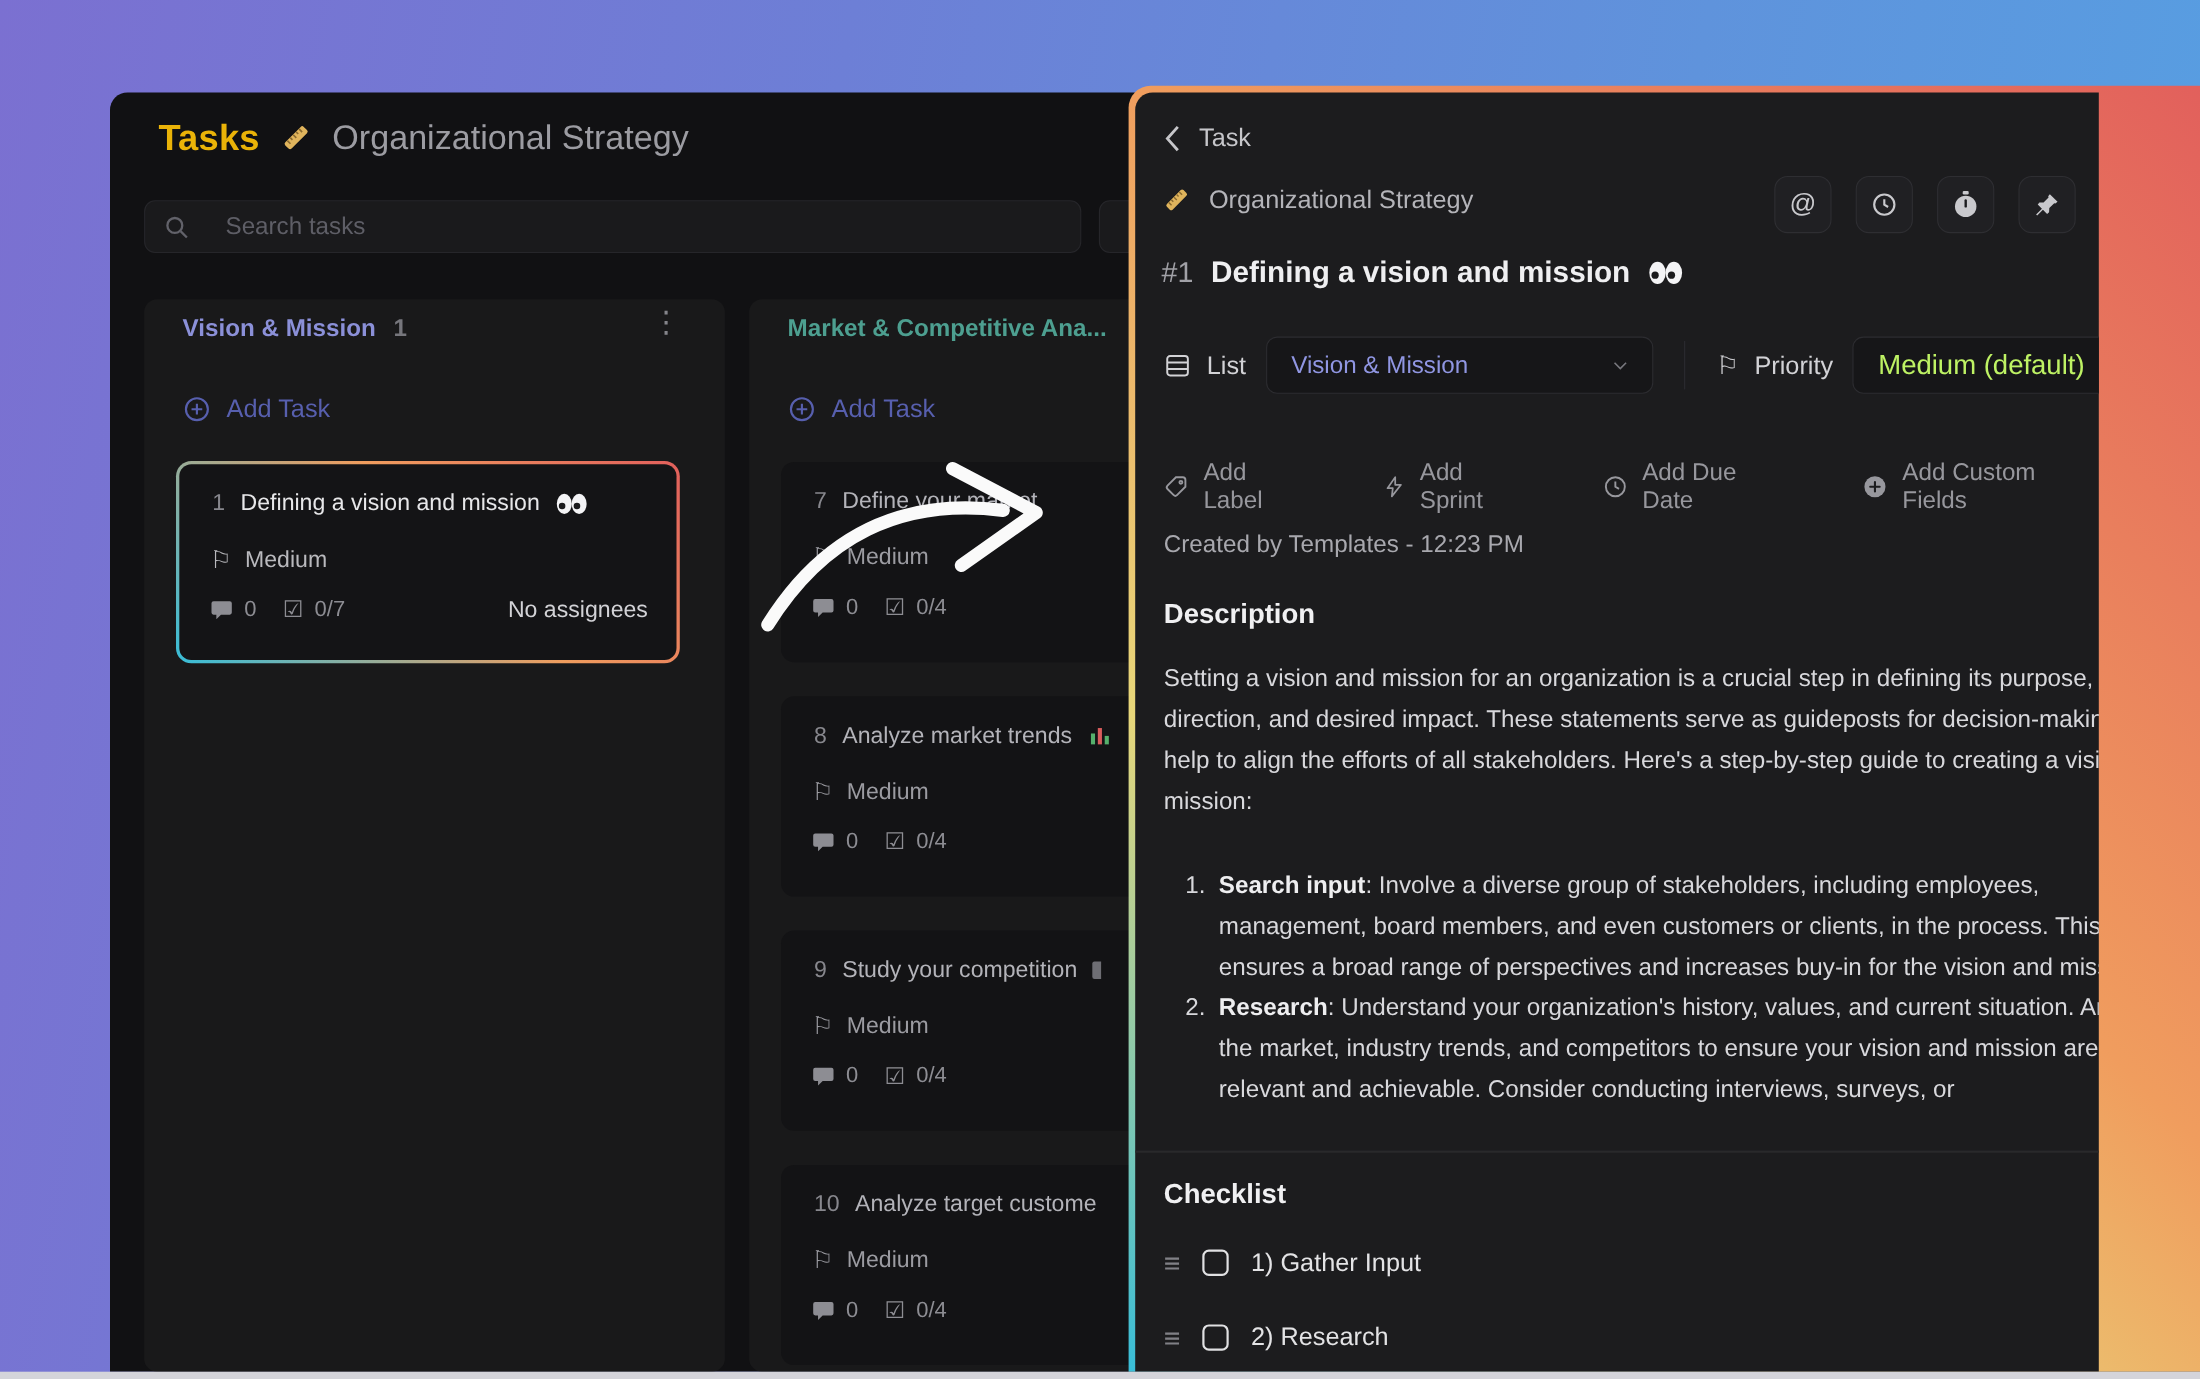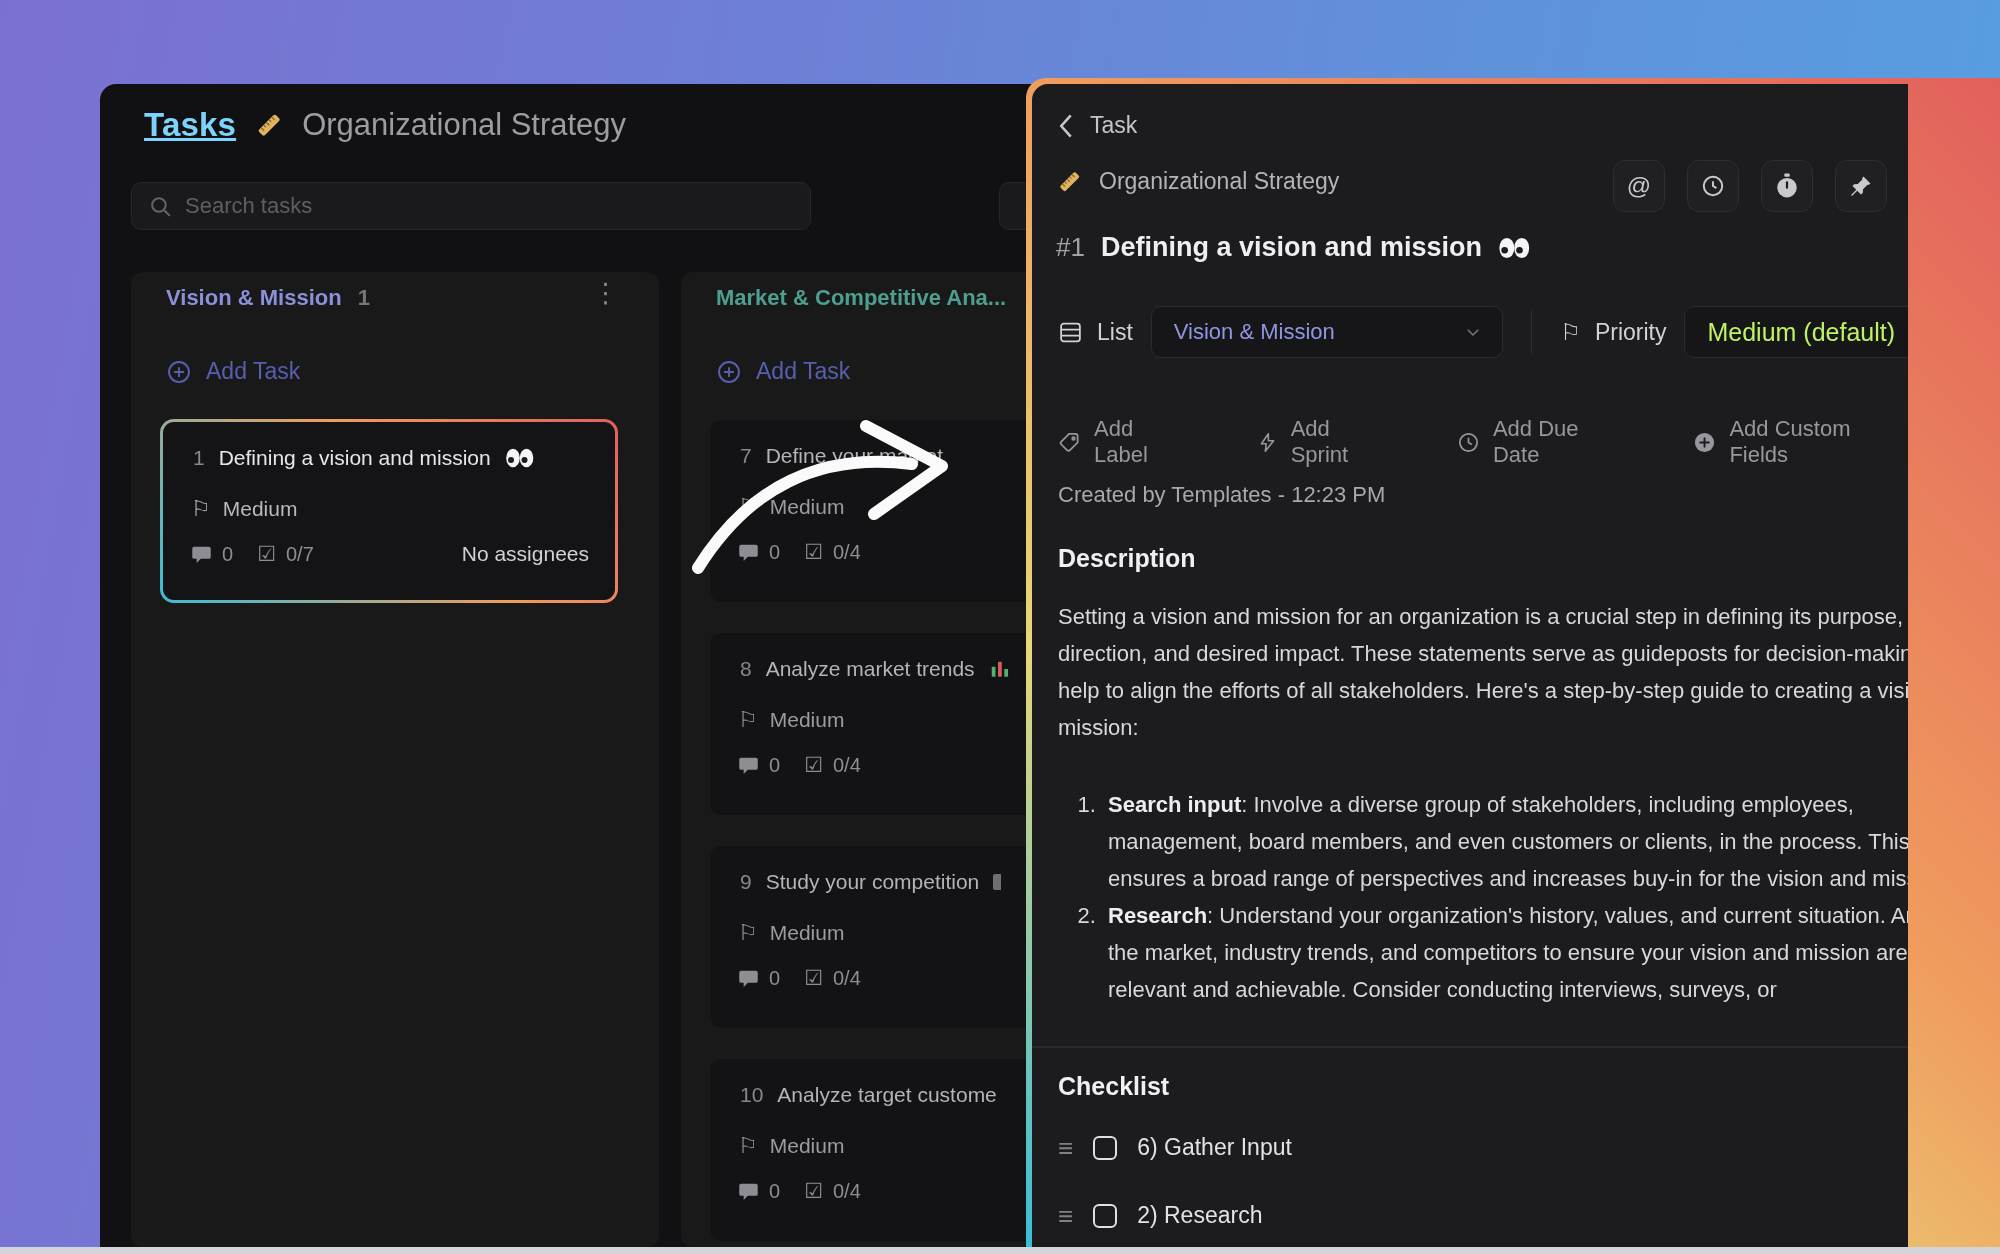--- a/index.html
+++ b/index.html
@@ -6,26 +6,26 @@
   html,body { width:2000px; height:1254px; }
   body { font-family:"Liberation Sans", sans-serif; }
   #stage { position:relative; width:2000px; height:1254px; overflow:hidden;
     background:linear-gradient(100deg,#7b70d1 0%, #6d7fd6 35%, #5f93dc 70%, #55a1e3 100%); }
 
   
   #window { position:absolute; left:100px; top:84px; width:1900px; height:1163px;
     background:#111113; border-top-left-radius:16px; z-index:1; }
 
   .board-header { position:absolute; left:44px; top:22px; display:flex; align-items:center; gap:18px; }
-  .board-title { font-size:33px; font-weight:600; color:#7dd3fc; letter-spacing:.2px;text-decoration:underline; }
+  .board-title { font-size:33px; font-weight:600; color:#eab308; letter-spacing:.2px; }
   .space-name { font-size:31px; font-weight:400; color:#9c9ca2; }
 
-  .searchbar { position:absolute; left:31px; top:98px; width:680px; height:48px;
+  .searchbar { position:absolute; left:31px; top:98px; width:852px; height:48px;
     background:#1a1a1c; border:1px solid #26262a; border-radius:10px;
-    display:flex; align-items:center; padding:0 16px; gap:12px; }
+    display:flex; align-items:center; padding:0 16px; gap:32px; }
   .searchbar input { background:transparent; border:none; outline:none; color:#c8c8cc;
     font-size:22px; width:100%; font-family:"Liberation Sans",sans-serif; }
   .searchbar input::placeholder { color:#5e5e66; }
   .partial-btn { position:absolute; left:899px; top:98px; width:34px; height:48px;
     background:#1a1a1c; border:1px solid #26262a; border-radius:10px 0 0 10px; }
 
   .column { position:absolute; top:188px; height:975px; background:#19191a; border-radius:12px; }
   #col1 { left:31px; width:528px; }
   #col2 { left:581px; width:400px; border-radius:12px 0 0 12px; }
   .col-header { position:absolute; top:13px; left:35px; display:flex; align-items:center; gap:16px;
@@ -451,21 +451,21 @@
         <li><b>Research</b><span>: Understand your organization's history, values, and current situation. Analyze the market, industry trends, and competitors to ensure your vision and mission are relevant and achievable. Consider conducting interviews, surveys, or</span></li>
       </ol>
 
       <div class="h-divider"></div>
 
       <div class="section-heading" id="chk-heading">Checklist</div>
 
       <div class="chk-row" style="top:1050px;">
         <span class="drag-handle">≡</span>
         <span class="checkbox"></span>
-        <span class="chk-label">6) Gather Input</span>
+        <span class="chk-label">1) Gather Input</span>
       </div>
       <div class="chk-row" style="top:1118px;">
         <span class="drag-handle">≡</span>
         <span class="checkbox"></span>
         <span class="chk-label">2) Research</span>
       </div>
 
     </div>
   </div>
 

